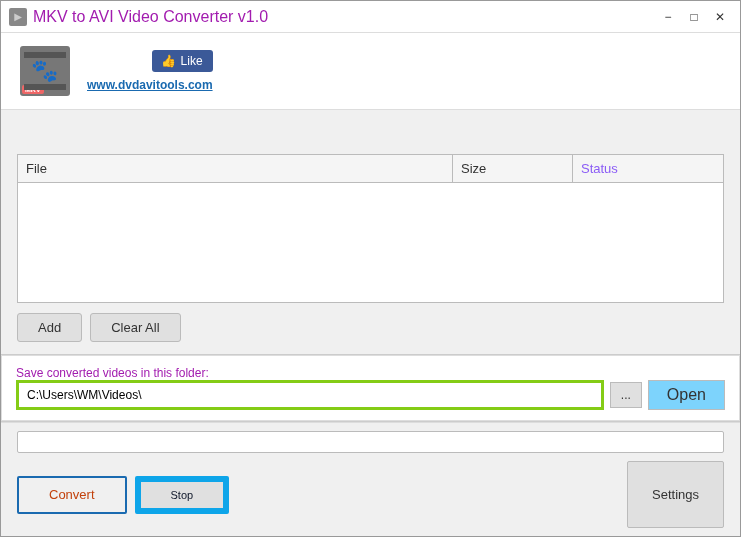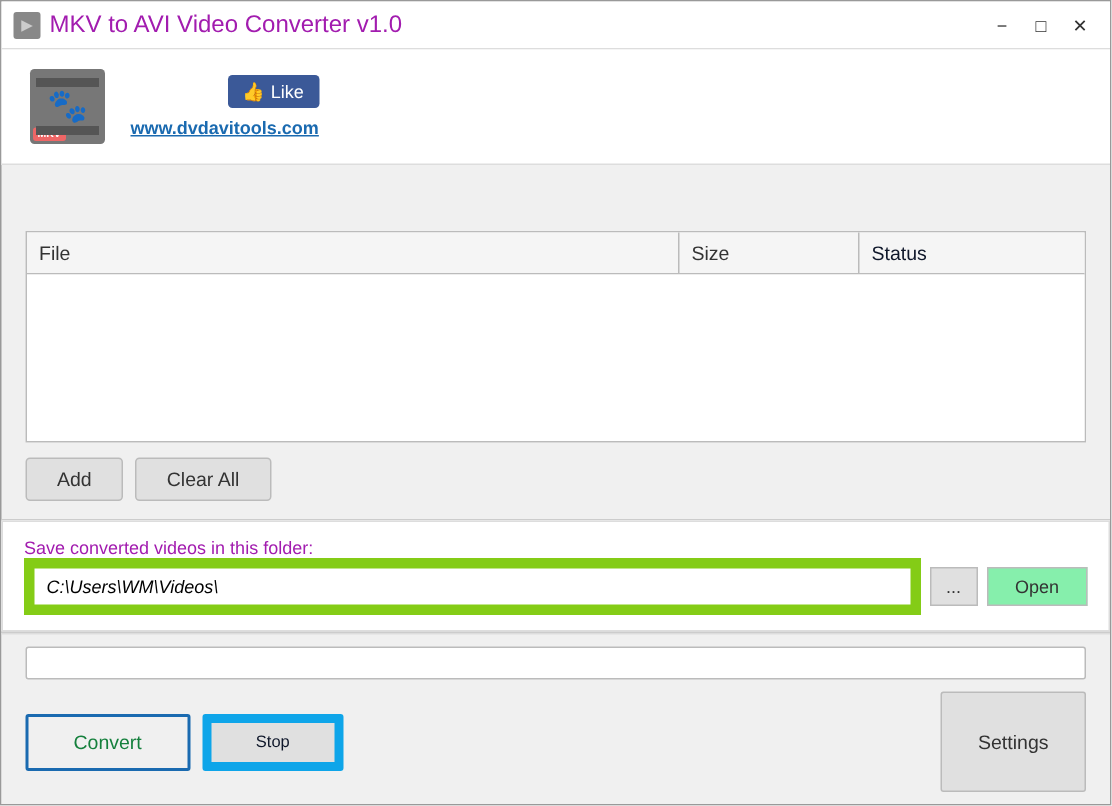--- a/index.html
+++ b/index.html
@@ -200,21 +200,21 @@
       padding: 6px 8px;
       font-weight: normal;
       color: #333;
       border-right: 1px solid #bbb;
     }
 
     .col-status {
       width: 150px;
       padding: 6px 8px;
       font-weight: normal;
-      color: #0f172a;
+      color: #8b5cf6;
     }
 
     .table-body {
       flex: 1;
       background: white;
     }
 
     .btn-row {
       display: flex;
       gap: 8px;
@@ -246,41 +246,40 @@
 
     .save-row {
       display: flex;
       gap: 6px;
       align-items: center;
     }
 
     .path-input {
       flex: 1;
       padding: 5px 8px;
-      border: 7px solid #84cc16;
+      border: 3px solid #84cc16;
       font-size: 12px;
       background: white;
-      font-style: italic;
     }
 
     .browse-btn {
       padding: 5px 10px;
       background: #e0e0e0;
       border: 1px solid #bbb;
       cursor: pointer;
       font-size: 12px;
       color: #333;
     }
 
     .open-btn {
       padding: 5px 18px;
-      background: #86efac;
-      border: 1px solid #bbb;
-      cursor: pointer;
-      font-size: 12px;
+      background: #7dd3fc;
+      border: 1px solid #bbb;
+      cursor: pointer;
+      font-size: 16px;
       color: #333;
     }
 
     .bottom-section {
       padding: 8px 16px;
       flex-shrink: 0;
       display: flex;
       flex-direction: column;
       gap: 8px;
       border-top: 1px solid #ddd;
@@ -311,21 +310,21 @@
       display: flex;
       gap: 8px;
     }
 
     .btn-convert {
       padding: 7px 30px;
       background: #f0f0f0;
       border: 2px solid #1a6ab0;
       cursor: pointer;
       font-size: 13px;
-      color: #15803d;
+      color: #c2410c;
       border-radius: 2px;
     }
 
     .btn-stop {
       padding: 7px 30px;
       background: #e0e0e0;
       border: 6px solid #0ea5e9;
       cursor: pointer;
       font-size: 11px;
       color: #0f172a;

